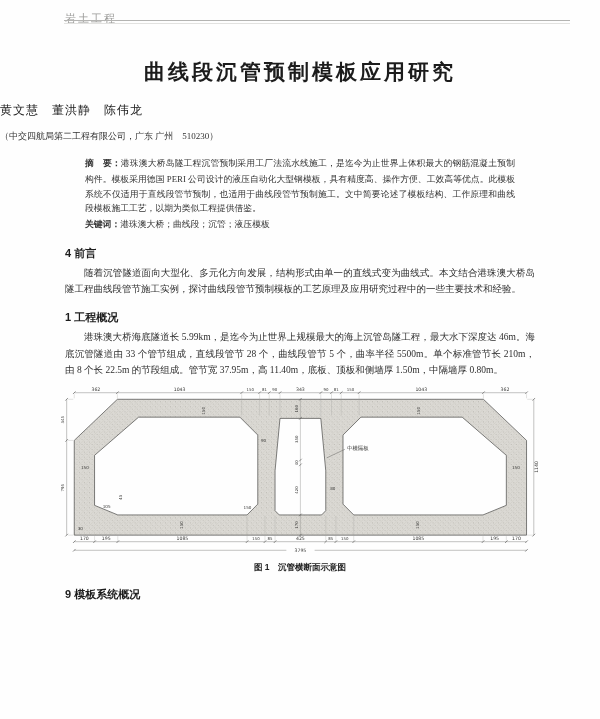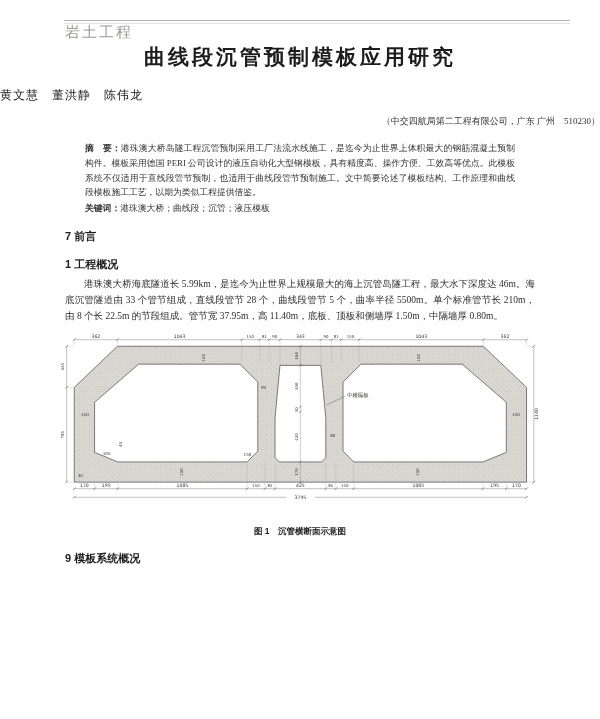--- a/index.html
+++ b/index.html
@@ -1,29 +1,29 @@
 <!DOCTYPE html>
 <html><head>
 <meta charset="utf-8">
 <style>
   html,body{margin:0;padding:0;}
   body{background:#e9e9e7;font-family:"Liberation Serif","DejaVu Serif",serif;color:#2b2b2b;}
   .page{width:600px;height:719px;background:#fefefe;position:relative;overflow:hidden;box-shadow:0 0 4px rgba(0,0,0,.25);}
-  .journal-header{position:absolute;top:23px;left:65px;font-size:15px;color:#9a9a98;letter-spacing:2px;font-family:Liberation Serif, serif;}
+  .journal-header{position:absolute;top:11px;left:65px;font-size:11px;color:#9a9a98;letter-spacing:2px;font-family:Liberation Serif, serif;}
   .header-rule{position:absolute;top:20px;left:64px;width:506px;height:2px;border-top:1px solid #b4b4b2;border-bottom:1px solid #e2e2e0;}
-  .title{padding-top:43px;text-align:center;font-family:"Liberation Sans","DejaVu Sans",sans-serif;font-weight:bold;font-size:21px;letter-spacing:3px;color:#1c1c1c;}
+  .title{padding-top:58px;text-align:center;font-family:"Liberation Sans","DejaVu Sans",sans-serif;font-weight:bold;font-size:21px;letter-spacing:3px;color:#1c1c1c;}
   .authors{margin-top:16px;text-align:left;font-size:12px;letter-spacing:1px;color:#222;}
-  .affiliation{margin-top:11px;text-align:right;font-size:9px;color:#333;}
+  .affiliation{margin-top:11px;text-align:left;font-size:9px;color:#333;}
   .abstract{margin:13px 85px 0 85px;font-size:8.8px;line-height:14.8px;text-align:justify;color:#333;}
-  .abstract b{font-family:Liberation Serif, serif;margin-top:40px;}
+  .abstract b{font-family:Liberation Mono, monospace;margin-top:40px;}
   .kw{margin-top:1px;}
   .sec-heading{margin:13px 65px 0 65px;font-size:11px;font-weight:bold;font-family:"Liberation Sans","DejaVu Sans",sans-serif;color:#1d1d1d;}
   .sec-body{margin:4px 65px 0 65px;font-size:9.5px;line-height:16.2px;text-align:justify;text-indent:2em;color:#2e2e2e;}
   .figure-wrap{margin-top:7px;text-align:center;}
-  .fig-caption{text-align:center;font-size:8.5px;font-weight:bold;font-family:"Liberation Sans",sans-serif;margin-top:18px;color:#222;}
+  .fig-caption{text-align:center;font-size:8.5px;font-weight:bold;font-family:"Liberation Sans",sans-serif;margin-top:1px;color:#222;}
   svg text{font-family:"DejaVu Sans","Liberation Sans",sans-serif;fill:#3a3a38;}
   .dimtxt{font-size:4.6px;}
   .dimtxt-s{font-size:3.9px;}
   .inlbl{font-size:4.1px;}
 </style>
 </head>
 <body>
 
 <div class="page">
 
@@ -34,21 +34,22 @@
   <div class="authors">黄文慧　董洪静　陈伟龙</div>
   <div class="affiliation">（中交四航局第二工程有限公司，广东 广州　510230）</div>
 
   <div class="abstract">
     <span><b>摘　要：</b></span><span>港珠澳大桥岛隧工程沉管预制采用工厂法流水线施工，是迄今为止世界上体积最大的钢筋混凝土预制构件。模板采用德国 PERI 公司设计的液压自动化大型钢模板，具有精度高、操作方便、工效高等优点。此模板系统不仅适用于直线段管节预制，也适用于曲线段管节预制施工。文中简要论述了模板结构、工作原理和曲线段模板施工工艺，以期为类似工程提供借鉴。</span>
     <div class="kw">
       <b>关键词：</b><span>港珠澳大桥；曲线段；沉管；液压模板</span>
     </div>
   </div>
 
-  <div class="sec-heading">7 前言</div>
+  <div class="sec-heading">4 前言</div>
+  <div class="sec-body">随着沉管隧道面向大型化、多元化方向发展，结构形式由单一的直线式变为曲线式。本文结合港珠澳大桥岛隧工程曲线段管节施工实例，探讨曲线段管节预制模板的工艺原理及应用研究过程中的一些主要技术和经验。</div>
 
   <div class="sec-heading">1 工程概况</div>
   <div class="sec-body">港珠澳大桥海底隧道长 5.99km，是迄今为止世界上规模最大的海上沉管岛隧工程，最大水下深度达 46m。海底沉管隧道由 33 个管节组成，直线段管节 28 个，曲线段管节 5 个，曲率半径 5500m。单个标准管节长 210m，由 8 个长 22.5m 的节段组成。管节宽 37.95m，高 11.40m，底板、顶板和侧墙厚 1.50m，中隔墙厚 0.80m。</div>
 
   <div class="figure-wrap">
     <svg width="505" height="172" viewBox="0 0 500 170">
       <defs>
         <pattern id="conc" width="5" height="5" patternUnits="userSpaceOnUse">
           <rect width="5" height="5" fill="#dbd9d4"></rect>
           <circle cx="1.2" cy="1.5" r="0.45" fill="#a9a79f"></circle>

